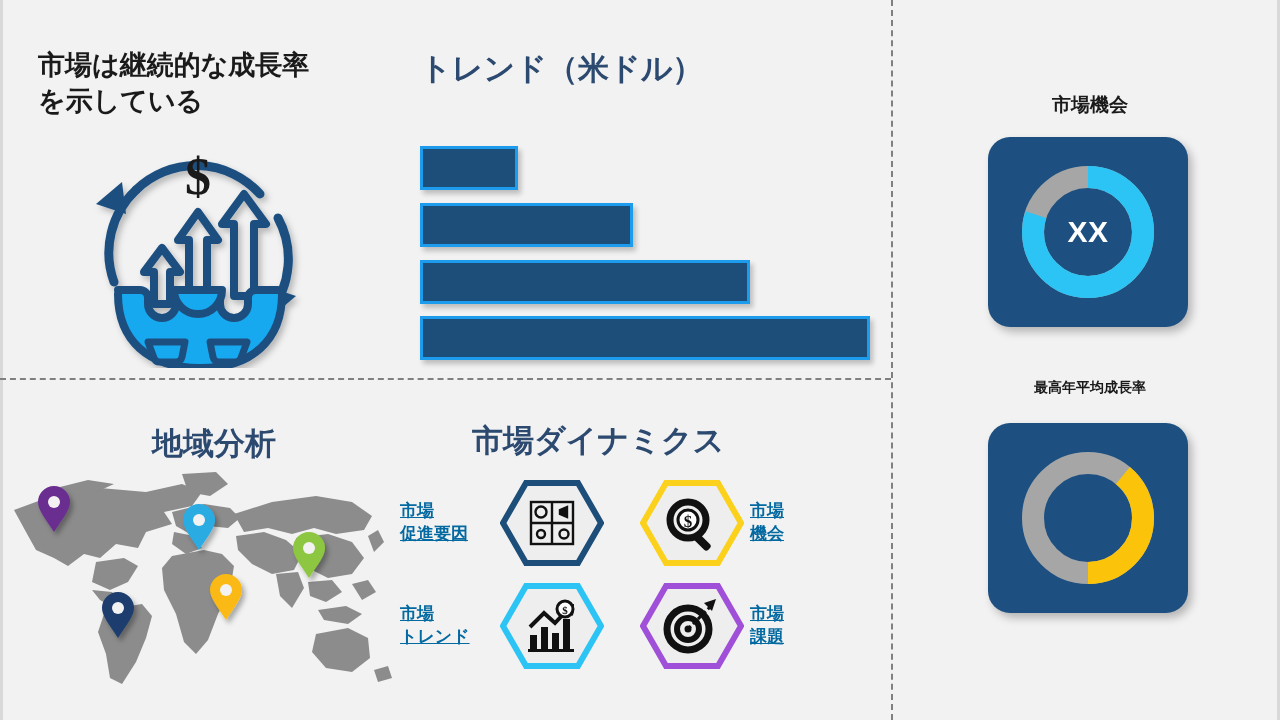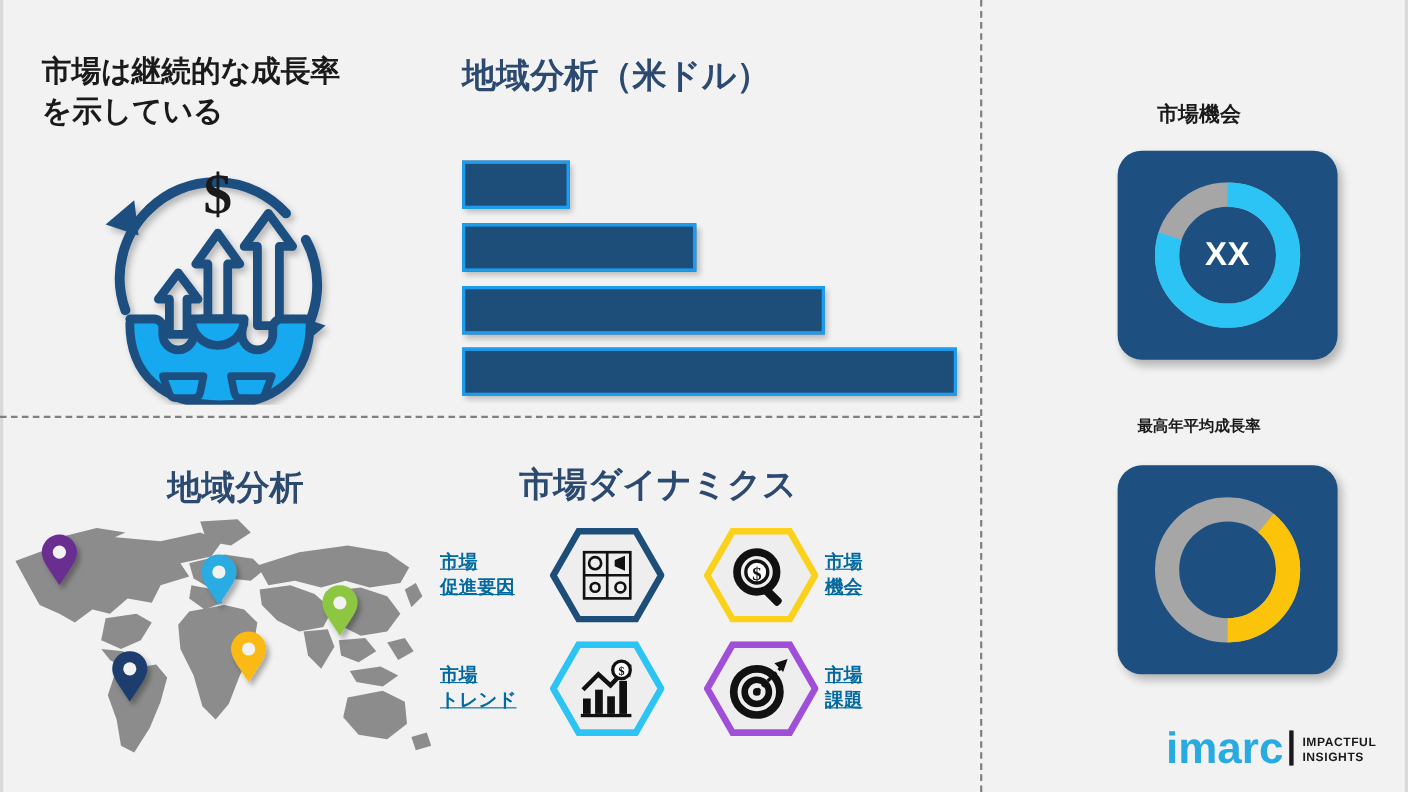--- a/index.html
+++ b/index.html
@@ -69,21 +69,20 @@
     box-shadow: 3px 4px 5px rgba(0,0,0,0.22);
   }
 
   
   .donut-card {
     position: absolute;
     width: 200px; height: 190px;
     background: #1d5080;
     border-radius: 22px;
     box-shadow: 4px 5px 8px rgba(0,0,0,0.25);
-    margin-left: 28px;
   }
   #donut-card-largest { left: 988px; top: 137px; }
   #donut-card-cagr   { left: 988px; top: 423px; }
   .donut-svg { position: absolute; left: 50%; top: 50%; transform: translate(-50%,-50%); }
   .donut-center-text {
     position: absolute; left: 0; top: 50%; width: 100%;
     transform: translateY(-50%);
     text-align: center; color: #ffffff;
     font-size: 30px; font-weight: bold; letter-spacing: 0.5px;
   }
@@ -146,21 +145,21 @@
         <path d="M 74,210 l 6,16 a 6,6 0 0 0 6,4 h 16 a 6,6 0 0 0 6,-5 l 3,-15 z" fill="#19a9f0" stroke="#1d5080" stroke-width="7" stroke-linejoin="round"></path>
         <path d="M 136,210 l 3,15 a 6,6 0 0 0 6,5 h 16 a 6,6 0 0 0 6,-4 l 6,-16 z" fill="#19a9f0" stroke="#1d5080" stroke-width="7" stroke-linejoin="round"></path>
 
         <path d="M 100,158 a 24,24 0 0 0 48,0 z" fill="#19a9f0" stroke="#1d5080" stroke-width="8" stroke-linejoin="round"></path>
       </g>
 
       <text x="124" y="62" font-family="'Liberation Serif', serif" font-size="52" font-weight="bold" fill="#1a1a1a" text-anchor="middle">$</text>
     </svg>
   </div>
 
-  <div id="title-opportunity" class="h-navy">地域分析（米ドル）</div>
+  <div id="title-opportunity" class="h-navy">トレンド（米ドル）</div>
 
   <div class="bars">
     <div class="bar" style="width: 98px; height: 44px; top: 0px; background: rgb(29, 78, 121); border-color: rgb(29, 155, 236);"></div>
     <div class="bar" style="width: 213px; height: 44px; top: 57px; background: rgb(29, 78, 121); border-color: rgb(29, 155, 236);"></div>
     <div class="bar" style="width: 330px; height: 44px; top: 114px; background: rgb(29, 78, 121); border-color: rgb(29, 155, 236);"></div>
     <div class="bar" style="width: 450px; height: 44px; top: 170px; background: rgb(29, 78, 121); border-color: rgb(29, 155, 236);"></div>
   </div>
 
   <div id="label-largest" class="h-dark">市場機会</div>
 
@@ -324,22 +323,14 @@
             <line x1="48" y1="46" x2="70" y2="24" stroke="#111" stroke-width="3" stroke-dasharray="4 3"></line>
             <path d="M64,20 L76,16 L72,28 Z" fill="#111"></path>
           </g>
         </svg>
       </div>
       <div class="dyn-label right">市場
 課題</div>
     </div>
   </div>
 
-  <div class="logo">
-    <svg viewBox="0 0 200 46" width="200" height="46">
-      <text x="0" y="36" font-family="'Liberation Sans', sans-serif" font-size="40" font-weight="bold" class="logo-word" fill="#29abe2">imarc</text>
-      <rect x="112" y="6" width="4" height="32" class="logo-rule" fill="#1a1a1a"></rect>
-      <text x="124" y="20" font-family="'Liberation Sans', sans-serif" font-size="11" font-weight="bold" letter-spacing="0.5" class="logo-tag" fill="#1a1a1a">IMPACTFUL</text>
-      <text x="124" y="34" font-family="'Liberation Sans', sans-serif" font-size="11" font-weight="bold" letter-spacing="0.5" class="logo-tag" fill="#1a1a1a">INSIGHTS</text>
-    </svg>
-  </div>
 
 </div>
 
 </body></html>

